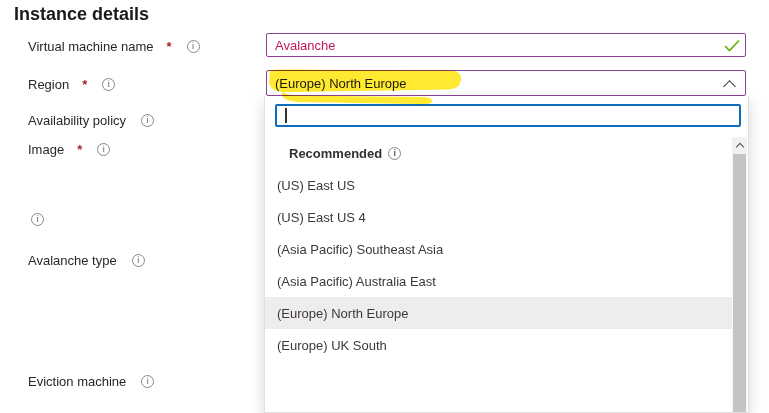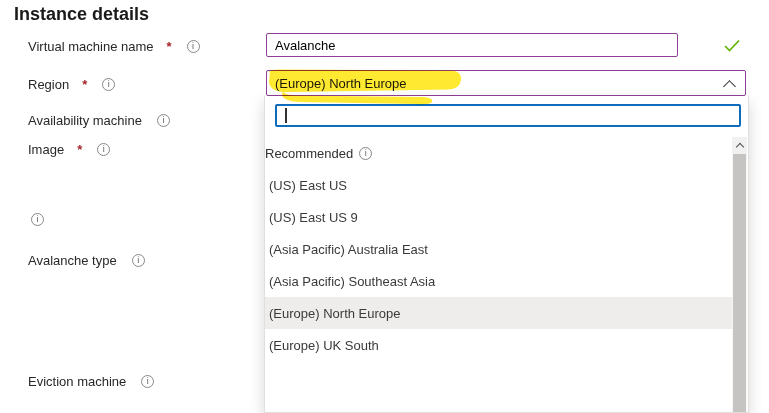--- a/index.html
+++ b/index.html
@@ -31,23 +31,23 @@
   .req{color:var(--required-asterisk);font-weight:700;margin-left:1px;}
   .info{
     display:inline-flex;align-items:center;justify-content:center;
     width:13px;height:13px;border:1px solid #8a8886;border-radius:50%;
     color:#605e5c;font-size:9px;line-height:1;margin-left:3px;flex:0 0 auto;
     background:#fff;
   }
   .info::before{content:"i";}
   
   .text-input{
-    position:absolute;left:266px;top:33px;width:412px;height:24px;
+    position:absolute;left:266px;top:33px;width:480px;height:24px;
     border:1.5px solid var(--input-border);border-radius:2px;background:#fff;
-    font-family:inherit;font-size:13px;color:#000000;
+    font-family:inherit;font-size:13px;color:#be185d;
     padding:0 12px 0 8px;outline:none;
   }
   .check-icon{position:absolute;left:724px;top:39px;width:16px;height:13px;}
   
   .combobox{
     position:absolute;left:266px;top:70px;width:480px;height:26px;
     border:1.5px solid var(--input-border);border-radius:2px;background:#fff;
     display:flex;align-items:center;padding:0 28px 0 8px;color:#1b1a19;
     cursor:pointer;
   }
@@ -73,26 +73,26 @@
     font-family:inherit;font-size:13px;padding:0 6px;outline:none;
   }
   .caret{
     position:absolute;left:20px;top:12px;width:1.5px;height:15px;background:#323130;
   }
   .option-list{
     position:absolute;left:0;top:41px;right:16px;bottom:0;overflow:hidden;
     background:#fff;
   }
   .group-header{
-    height:32px;display:flex;align-items:center;padding-left:0;
-    font-weight:400;color:#323130;
+    height:32px;display:flex;align-items:center;padding-left:24px;
+    font-weight:700;color:#323130;
   }
   .group-header .info{margin-left:6px;}
   .option{
-    height:32px;display:flex;align-items:center;padding-left:4px;
+    height:32px;display:flex;align-items:center;padding-left:12px;
     color:#3b3a39;cursor:pointer;white-space:nowrap;
   }
   .option.selected{background:var(--selected-row-bg);}
   
   .scrollbar{
     position:absolute;top:41px;right:1px;width:15px;bottom:0;background:#f7f6f5;
   }
   .scroll-btn-up{
     position:absolute;top:0;left:0;width:15px;height:17px;background:#f1f1f1;
     display:flex;align-items:center;justify-content:center;cursor:pointer;
@@ -116,21 +116,21 @@
   <span>Virtual machine name</span>
   <span class="req">*</span>
   <span class="info"></span>
 </div>
 <div class="field-label" style="top:76px">
   <span>Region</span>
   <span class="req">*</span>
   <span class="info"></span>
 </div>
 <div class="field-label" style="top:112px">
-  <span>Availability machine</span>
+  <span>Availability policy</span>
   <span class="info"></span>
 </div>
 <div class="field-label" style="top:141px">
   <span>Image</span>
   <span class="req">*</span>
   <span class="info"></span>
 </div>
 <div class="field-label" style="top:211px">
   <span class="info"></span>
 </div>
@@ -156,23 +156,23 @@
 <div class="dropdown-panel">
   <input class="search-input" type="text" value="" style="">
   <div class="caret"></div>
 
   <div class="option-list">
     <div class="group-header">
       <span>Recommended</span>
       <span class="info"></span>
     </div>
     <div class="option">(US) East US</div>
-    <div class="option">(US) East US 9</div>
+    <div class="option">(US) East US 4</div>
+    <div class="option">(Asia Pacific) Southeast Asia</div>
     <div class="option">(Asia Pacific) Australia East</div>
-    <div class="option">(Asia Pacific) Southeast Asia</div>
     <div class="option selected">(Europe) North Europe</div>
     <div class="option">(Europe) UK South</div>
   </div>
 
   <div class="scrollbar">
     <div class="scroll-btn-up">
       <span class="mini-chevron"></span>
     </div>
     <div class="scroll-thumb"></div>
   </div>

